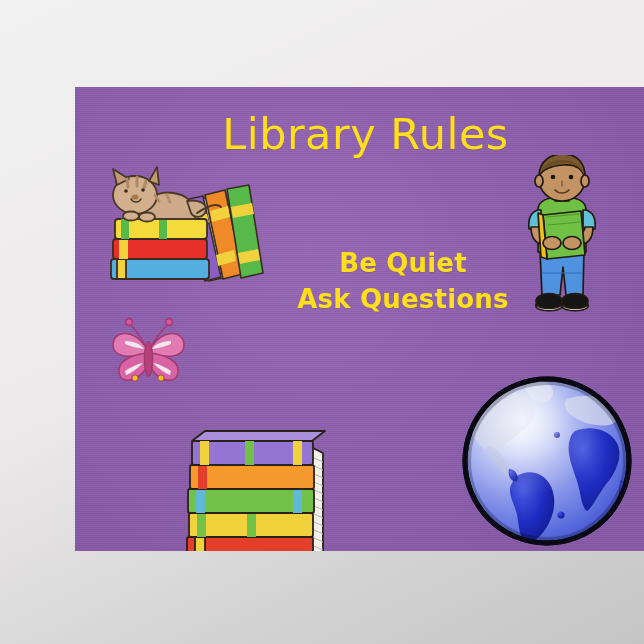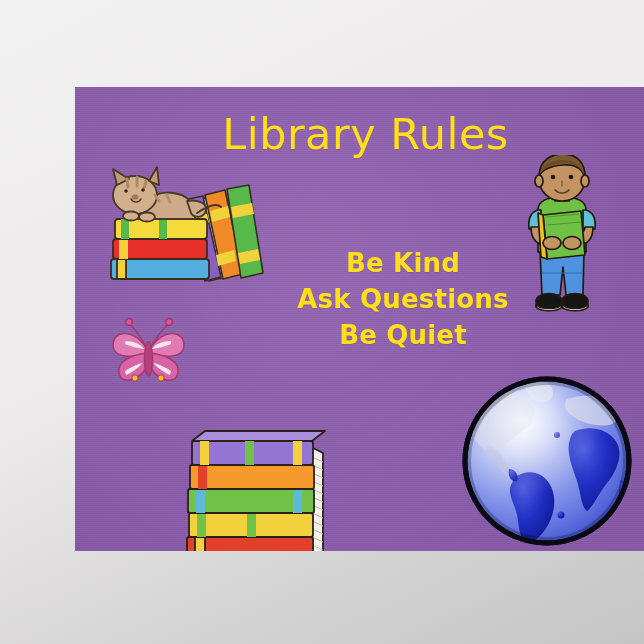--- a/index.html
+++ b/index.html
@@ -91,23 +91,22 @@
 
 <div id="stage">
   <div id="backdrop-sheen"></div>
 
   <div id="poster">
     <div id="poster-texture"></div>
 
     <div class="poster-title">Library Rules</div>
 
     <div class="rules-block">
-      <div class="rule-line">Be Kind</div>
+      <div class="rule-line">Be Quiet</div>
       <div class="rule-line">Ask Questions</div>
-      <div class="rule-line">Be Quiet</div>
     </div>
 
     <div class="art" id="cat-books">
       <svg viewBox="0 0 180 130" width="180" height="130">
 
         <g stroke="#3a2d20" stroke-width="1.6" stroke-linejoin="round">
 
           <path d="M96 46 L120 40 L138 120 L112 126 Z" fill="#efeae2"></path>
           <path d="M99 48 L118 43 L135 118 L114 123 Z" fill="#ffffff" stroke="none"></path>
 

